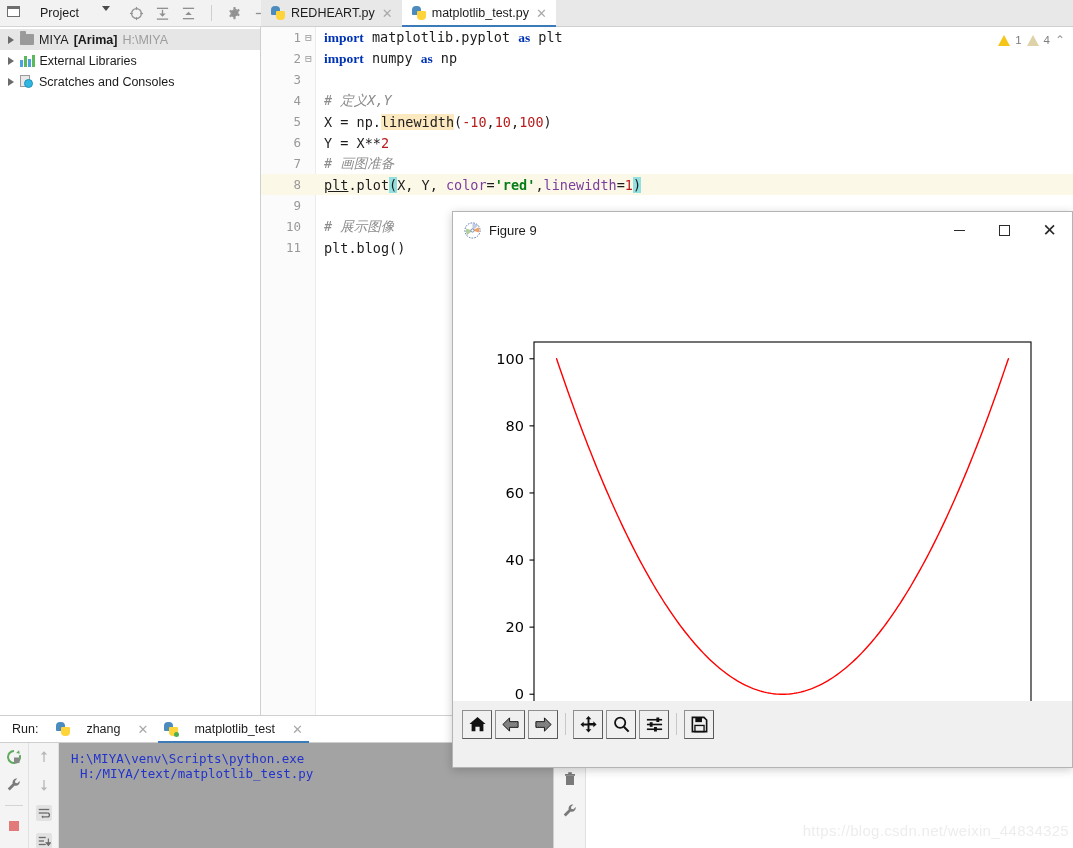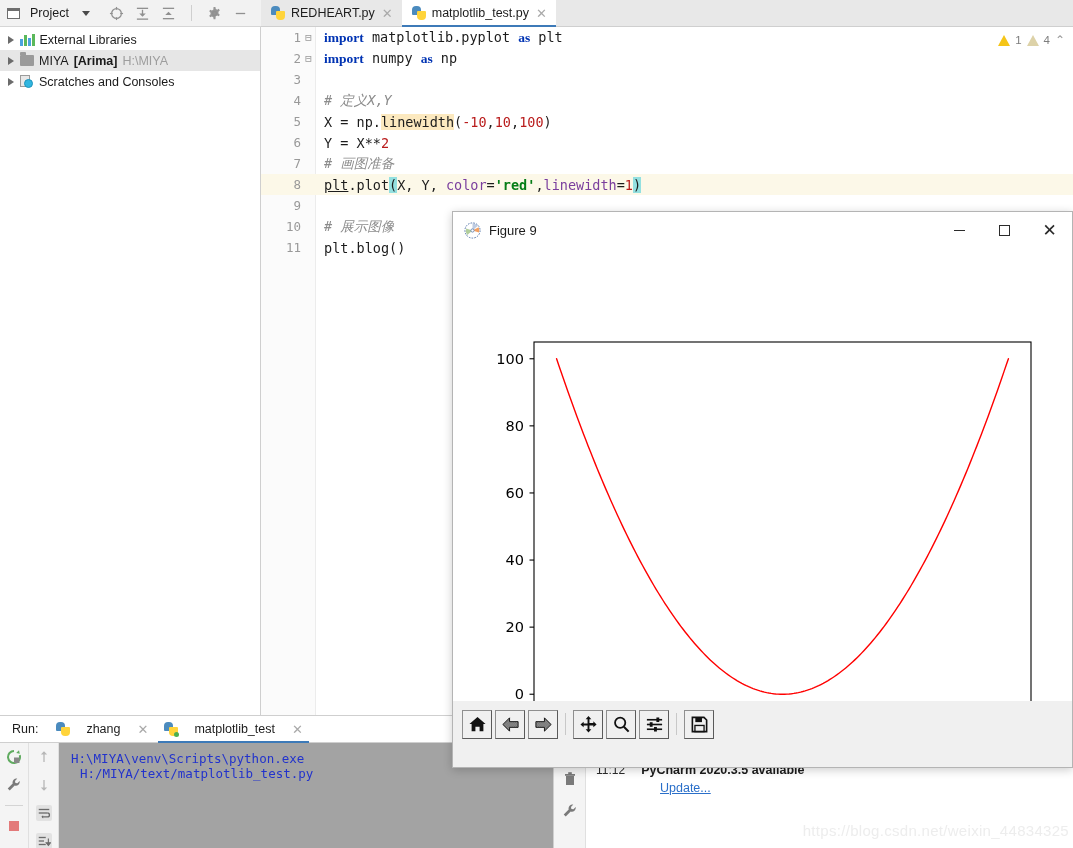--- a/index.html
+++ b/index.html
@@ -11,21 +11,21 @@
     overflow: hidden;
   }
   #root { position: relative; width: 1073px; height: 848px; }
 
   
   #project-toolbar {
     position: absolute; left: 0; top: 0; width: 261px; height: 27px;
     background: #f2f2f2; border-bottom: 1px solid #d6d6d6;
     display: flex; align-items: center;
   }
-  .proj-title { display: flex; align-items: center; gap: 10px; padding-left: 7px; }
+  .proj-title { display: flex; gap: 20px; padding-left: 7px; }
   .proj-sq {
     width: 13px; height: 11px; border: 1.5px solid #6e6e6e; background: #fff;
     border-top-width: 3px;
   }
   .proj-label { font-size: 12.5px; color: #1c1c1c; }
   .caret-down {
     width: 0; height: 0; border-left: 4px solid transparent;
     border-right: 4px solid transparent; border-top: 5px solid #4a4a4a;
     margin-left: 3px;
   }
@@ -303,36 +303,36 @@
       </span>
       <span class="tb-ico">
         <svg viewBox="0 0 16 16" width="15" height="15">
             <line x1="3" y1="8" x2="13" y2="8" stroke="#6b6b6b" stroke-width="1.4"></line>
           </svg>
       </span>
     </div>
   </div>
 
   <div id="project-tree">
+    <div class="tree-row selected">
+      <span class="arrow-r"></span>
+      <span class="folder-ico"></span>
+      <span>MIYA</span>
+      <span class="tree-bold">[Arima]</span>
+      <span class="tree-path">H:\MIYA</span>
+    </div>
     <div class="tree-row">
       <span class="arrow-r"></span>
       <span class="lib-ico">
         <i style="height:7px;background:#4aa3df"></i>
           <i style="height:11px;background:#5bb85b"></i>
           <i style="height:8px;background:#4aa3df"></i>
           <i style="height:12px;background:#5bb85b"></i>
       </span>
       <span>External Libraries</span>
-    </div>
-    <div class="tree-row selected">
-      <span class="arrow-r"></span>
-      <span class="folder-ico"></span>
-      <span>MIYA</span>
-      <span class="tree-bold">[Arima]</span>
-      <span class="tree-path">H:\MIYA</span>
     </div>
     <div class="tree-row">
       <span class="arrow-r"></span>
       <span class="scratch-ico">
         <span class="pg"></span>
           <span class="clk"></span>
       </span>
       <span>Scratches and Consoles</span>
     </div>
   </div>
@@ -524,27 +524,20 @@
             <rect x="4" y="5" width="8" height="9" fill="#5c5c5c"></rect>
             <rect x="3" y="3" width="10" height="1.8" fill="#5c5c5c"></rect>
             <rect x="6.2" y="1.2" width="3.6" height="2" fill="#5c5c5c"></rect>
           </svg>
       </span>
       <span class="side-ico">
         <svg viewBox="0 0 16 16" width="16" height="16">
             <path d="M11.3 1.6a4 4 0 00-4.6 5l-5 5 2 2 5-5a4 4 0 005-4.6l-2.3 2.3-2-.4-.4-2z" fill="#5c5c5c"></path>
           </svg>
       </span>
-    </div>
-    <div id="notif-body">
-      <div class="notif-row">
-        <span class="notif-time">11:12</span>
-        <span class="notif-title">PyCharm 2020.3.5 available</span>
-      </div>
-      <a class="notif-link">Update...</a>
     </div>
   </div>
 
   <div id="watermark">https://blog.csdn.net/weixin_44834325</div>
 
   <div id="figure-window">
     <div id="fig-titlebar">
       <span class="fig-ico">
         <svg viewBox="0 0 17 17" width="17" height="17">
           <circle cx="8.5" cy="8.5" r="7.6" fill="#ffffff" stroke="#5577aa" stroke-width="1" stroke-dasharray="1.6 1.2"></circle>

